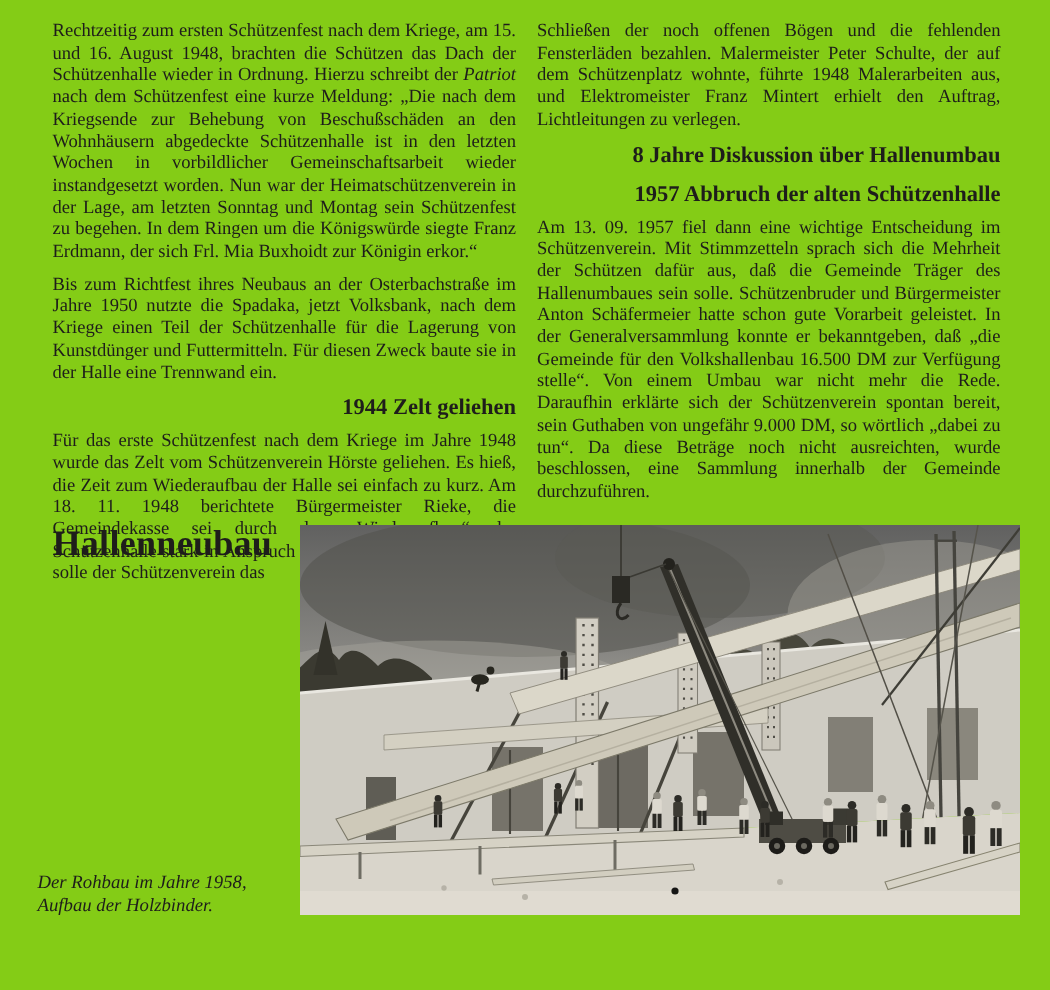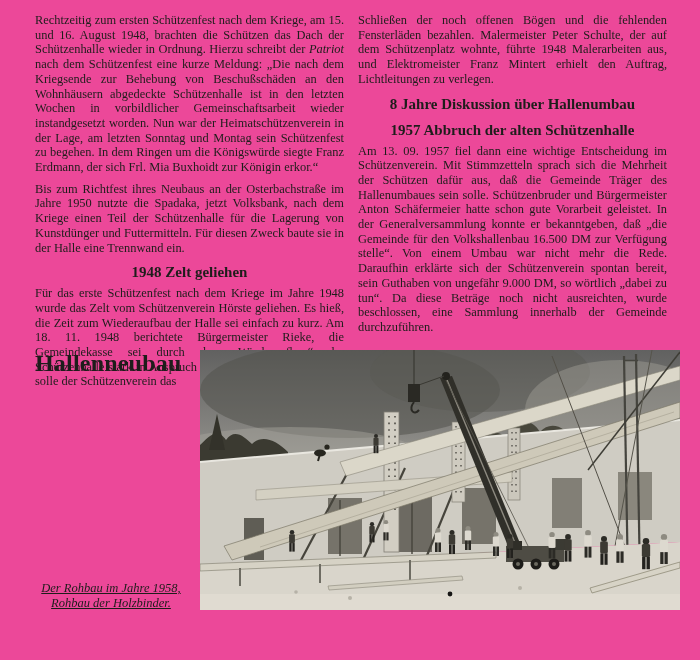--- a/index.html
+++ b/index.html
@@ -2,21 +2,21 @@
 <html lang="de"><head>
 <meta charset="utf-8">
 <style>
   html, body {
     margin: 0; padding: 0;
     background: #fcfbf8;
   }
   .page {
     position: relative;
     width: 700px; height: 660px;
-    background: #ec4899;
+    background: #84cc16;
     font-family: "Liberation Serif", "DejaVu Serif", serif;
     color: #1e1d1b;
     overflow: hidden;
   }
   .columns {
     position: absolute;
     left: 35px; top: 13px;
     width: 632px;
     display: flex;
     gap: 14px;
@@ -28,21 +28,21 @@
     text-align: justify;
     hyphens: auto;
     -webkit-hyphens: auto;
   }
   .col p { margin: 0 0 7px 0; }
   .col h3 {
     font-size: 15px;
     line-height: 17px;
     margin: 9px 0 5px 0;
     font-weight: bold;
-    text-align: center;
+    text-align: right;
   }
   .section-heading {
     position: absolute;
     left: 35px; top: 350px;
     margin: 0;
     font-size: 24px;
     font-weight: bold;
     letter-spacing: 0.2px;
   }
   .photo-figure {
@@ -52,41 +52,40 @@
     margin: 0;
   }
   .photo-figure svg { display: block; width: 480px; height: 260px; }
   .photo-caption {
     position: absolute;
     left: 25px; top: 581px;
     width: 172px;
     font-style: italic;
     font-size: 12.5px;
     line-height: 15px;
-    text-align: center;
-    text-decoration: underline;
+    text-align: left;
   }
   .page-number {
     position: absolute;
     left: 0; right: 0; top: 624px;
     text-align: center;
     font-size: 12.5px;
     color: #3a3936;
   }
 </style>
 </head>
 <body>
 
 <main class="page">
 
   <div class="columns">
     <section class="col">
       <p>Rechtzeitig zum ersten Schützenfest nach dem Kriege, am 15. und 16. August 1948, brachten die Schützen das Dach der Schützenhalle wieder in Ordnung. Hierzu schreibt der <i>Patriot</i> nach dem Schützenfest eine kurze Meldung: „Die nach dem Kriegsende zur Behebung von Beschußschäden an den Wohnhäusern abgedeckte Schützenhalle ist in den letzten Wochen in vorbildlicher Gemeinschaftsarbeit wieder instandgesetzt worden. Nun war der Heimatschützenverein in der Lage, am letzten Sonntag und Montag sein Schützenfest zu begehen. In dem Ringen um die Königswürde siegte Franz Erdmann, der sich Frl. Mia Buxhoidt zur Königin erkor.“</p>
       <p>Bis zum Richtfest ihres Neubaus an der Osterbachstraße im Jahre 1950 nutzte die Spadaka, jetzt Volksbank, nach dem Kriege einen Teil der Schützenhalle für die Lagerung von Kunstdünger und Futtermitteln. Für diesen Zweck baute sie in der Halle eine Trennwand ein.</p>
-      <h3>1948 Zelt geliehen</h3>
+      <h3>1944 Zelt geliehen</h3>
       <p>Für das erste Schützenfest nach dem Kriege im Jahre 1948 wurde das Zelt vom Schützenverein Hörste geliehen. Es hieß, die Zeit zum Wiederaufbau der Halle sei einfach zu kurz. Am 18. 11. 1948 berichtete Bürgermeister Rieke, die Gemeindekasse sei durch den „Wiederaufbau“ der Schützenhalle stark in Anspruch genommen worden. Deshalb solle der Schützenverein das</p>
     </section>
     <section class="col">
       <p>Schließen der noch offenen Bögen und die fehlenden Fensterläden bezahlen. Malermeister Peter Schulte, der auf dem Schützenplatz wohnte, führte 1948 Malerarbeiten aus, und Elektromeister Franz Mintert erhielt den Auftrag, Lichtleitungen zu verlegen.</p>
       <h3>8 Jahre Diskussion über Hallenumbau</h3>
       <h3>1957 Abbruch der alten Schützenhalle</h3>
       <p>Am 13. 09. 1957 fiel dann eine wichtige Entscheidung im Schützenverein. Mit Stimmzetteln sprach sich die Mehrheit der Schützen dafür aus, daß die Gemeinde Träger des Hallenumbaues sein solle. Schützenbruder und Bürgermeister Anton Schäfermeier hatte schon gute Vorarbeit geleistet. In der Generalversammlung konnte er bekanntgeben, daß „die Gemeinde für den Volkshallenbau 16.500 DM zur Verfügung stelle“. Von einem Umbau war nicht mehr die Rede. Daraufhin erklärte sich der Schützenverein spontan bereit, sein Guthaben von ungefähr 9.000 DM, so wörtlich „dabei zu tun“. Da diese Beträge noch nicht ausreichten, wurde beschlossen, eine Sammlung innerhalb der Gemeinde durchzuführen.</p>
     </section>
   </div>
 
@@ -243,17 +242,17 @@
         <use href="#wk-d" transform="translate(404,186) scale(1.2)"></use>
         <use href="#wk-l" transform="translate(420,184) scale(1.2)"></use>
         <use href="#wk-d" transform="translate(446,188) scale(1.3)"></use>
         <use href="#wk-l" transform="translate(464,184) scale(1.25)"></use>
       </g>
     </svg>
   </figure>
 
   <figcaption class="photo-caption">
     <span>Der Rohbau im Jahre 1958,</span><br>
-    <span>Rohbau der Holzbinder.</span>
+    <span>Aufbau der Holzbinder.</span>
   </figcaption>
 
 
 </main>
 
 </body></html>

